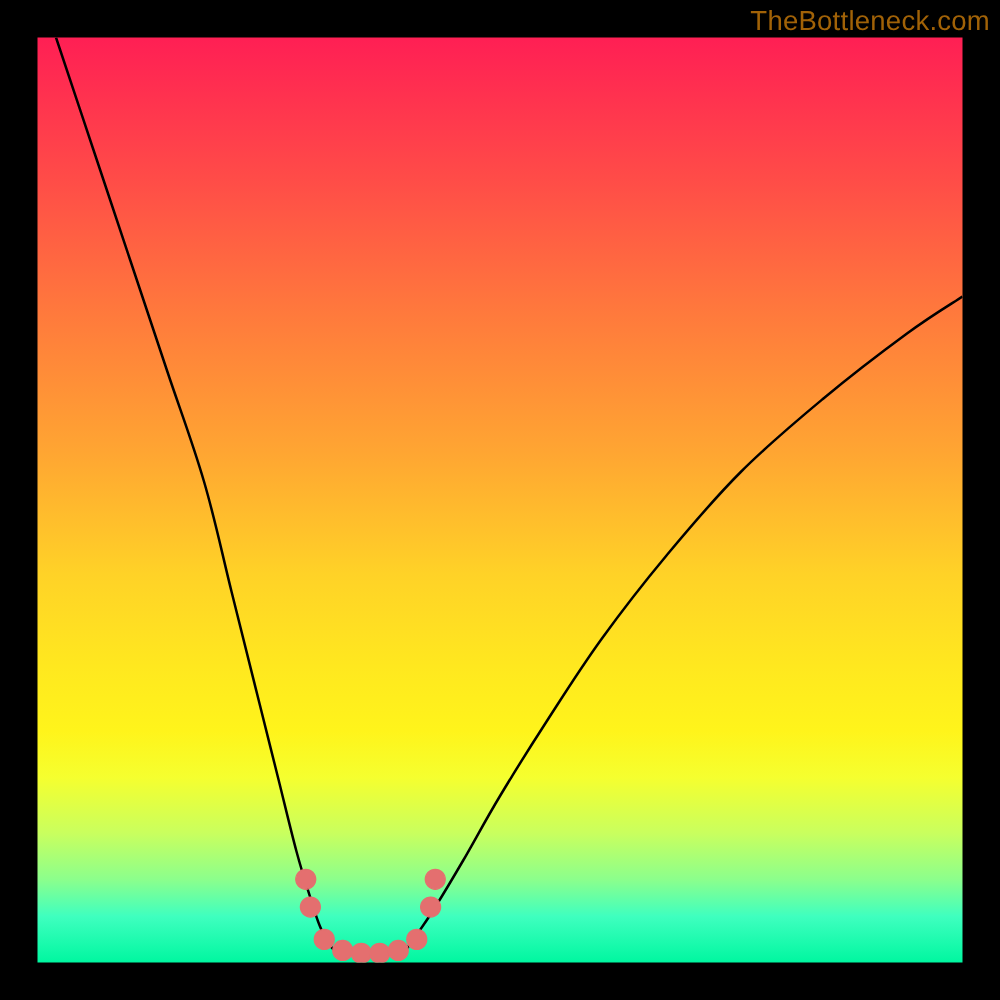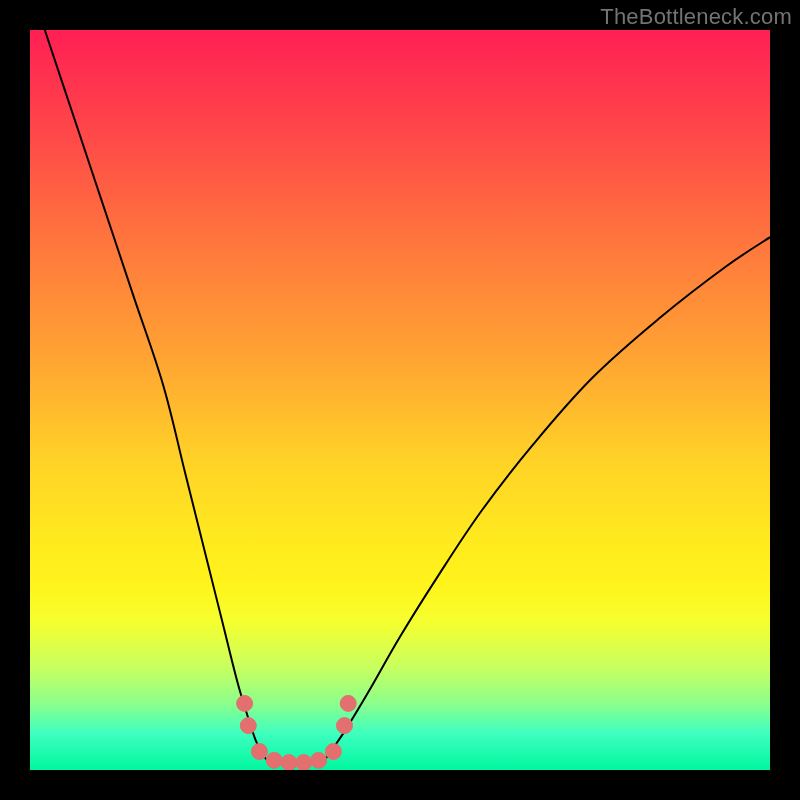--- a/index.html
+++ b/index.html
@@ -29,21 +29,21 @@
       #c9ff5e 86%,
       #8cff8c 91%,
       #3fffbf 95%,
       #00f7a0 100%
     );
   }
   .watermark {
     position: absolute;
     top: 4px;
     right: 8px;
-    color: #737373;
+    color: #a16207;
     font-size: 22px;
     font-weight: 500;
     letter-spacing: 0.2px;
     z-index: 5;
     margin-left: 37px;
   }
   svg.plot {
     position: absolute;
     left: 0;
     top: 0;

